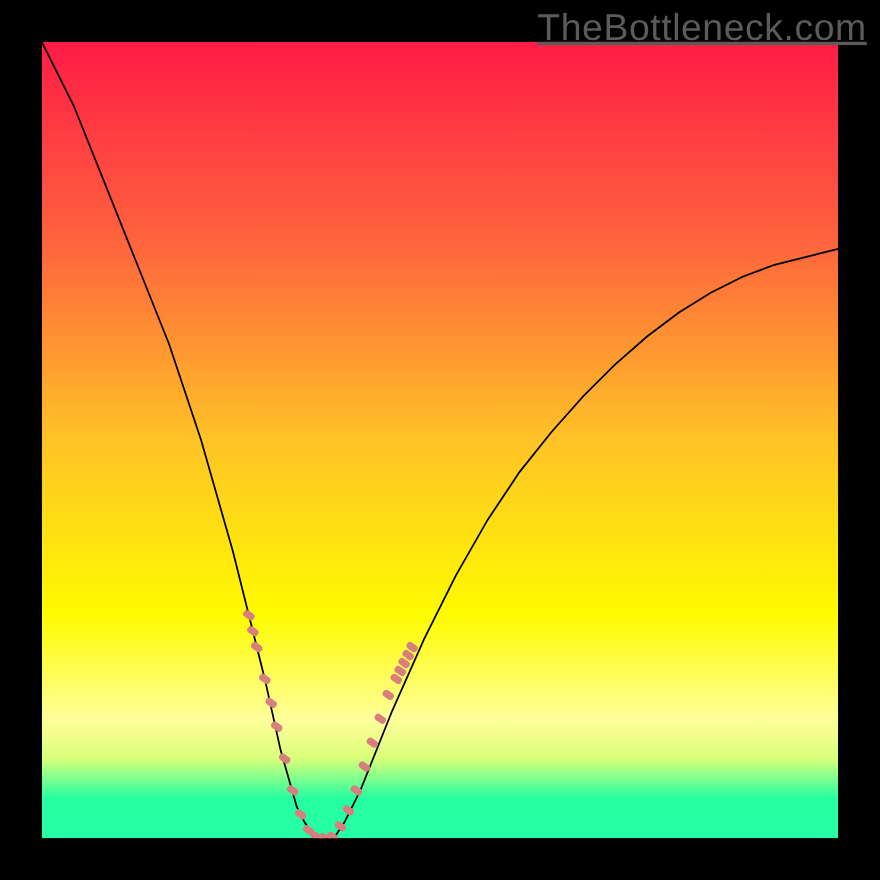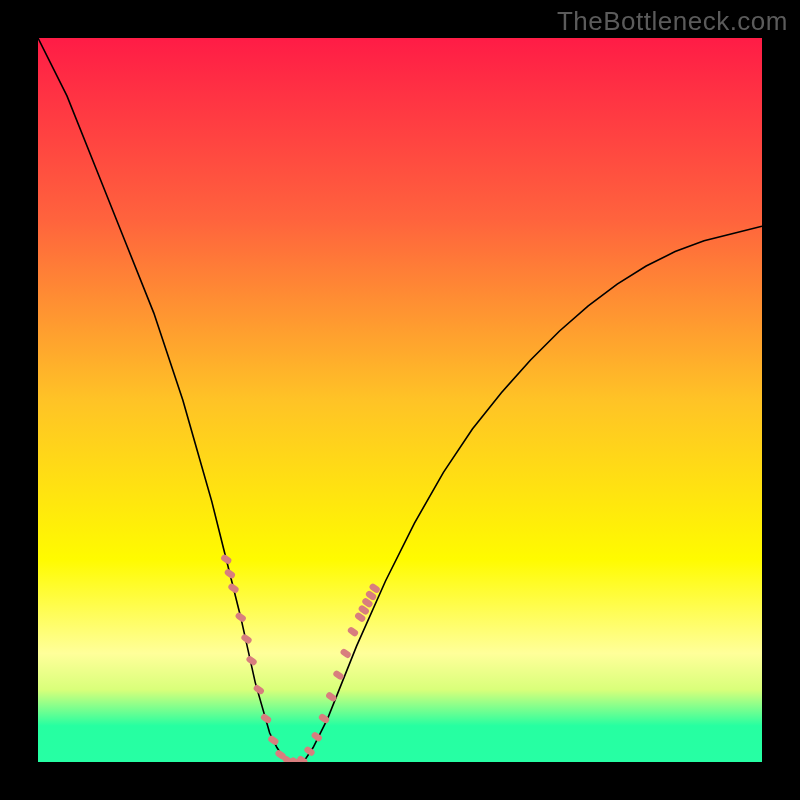--- a/index.html
+++ b/index.html
@@ -15,24 +15,25 @@
     position: relative;
     width: 800px;
     height: 800px;
     background: #000;
   }
   .watermark {
     position: absolute;
     top: 6px;
     right: 12px;
     color: #5b5b5b;
-    font-size: 26px;
+    font-size: 34px;
     font-weight: 500;
     letter-spacing: 0.5px;
     z-index: 10;
+    text-decoration: underline;
   }
   .plot-wrap {
     position: absolute;
     left: 38px;
     top: 38px;
     width: 724px;
     height: 724px;
   }
   .plot-wrap svg {
     display: block;

